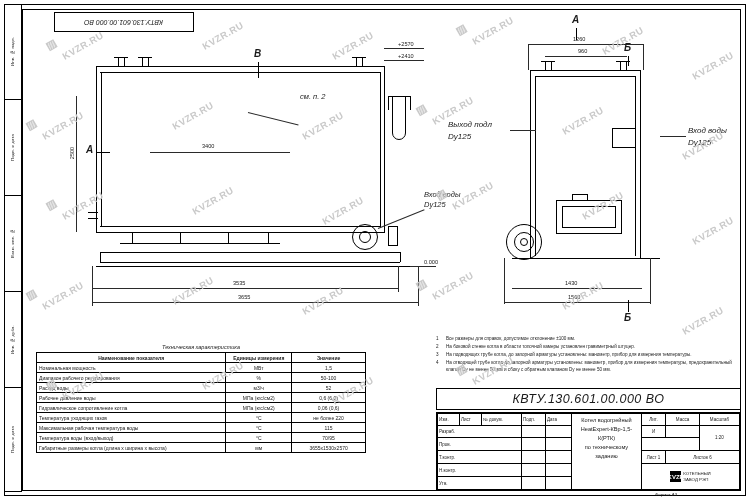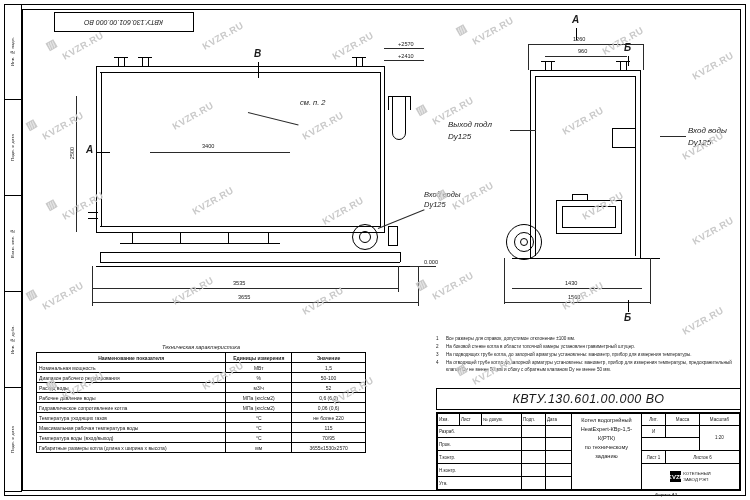--- a/index.html
+++ b/index.html
@@ -126,21 +126,21 @@
   <div class="ln h thin" style="left:384px;top:60px;width:40px;"></div>
   <div class="dimtxt" style="left:398px;top:53px;">+2410</div>
   <div class="dimtxt" style="left:424px;top:259px;">0.000</div>
   <div class="ln h thin" style="left:410px;top:266px;width:26px;"></div>
 
   <div class="sec" style="left:254px;top:48px;">В</div>
   <div class="ln v" style="left:258px;top:62px;height:16px;"></div>
   <div class="sec" style="left:86px;top:144px;">А</div>
   <div class="ln h" style="left:96px;top:152px;width:14px;"></div>
 
-  <div class="lbl-i" style="left:300px;top:98px;">см. п. 2</div>
+  <div class="lbl-i" style="left:300px;top:92px;">см. п. 2</div>
   <div class="ln thin" style="left:248px;top:112px;width:52px;height:1px;transform:rotate(14deg);transform-origin:left center;"></div>
 
   <div class="lbl" style="left:424px;top:190px;font-size:7.5px;font-style:italic;">Вход воды</div>
   <div class="lbl" style="left:424px;top:200px;font-size:7.5px;font-style:italic;">Dy125</div>
   <div class="ln thin" style="left:378px;top:228px;width:50px;height:1px;transform:rotate(-22deg);transform-origin:left center;"></div>
 
   <div class="ln v" style="left:530px;top:70px;height:188px;"></div>
   <div class="ln v" style="left:640px;top:70px;height:188px;"></div>
   <div class="ln h" style="left:530px;top:70px;width:111px;"></div>
   <div class="ln h" style="left:512px;top:258px;width:148px;"></div>

